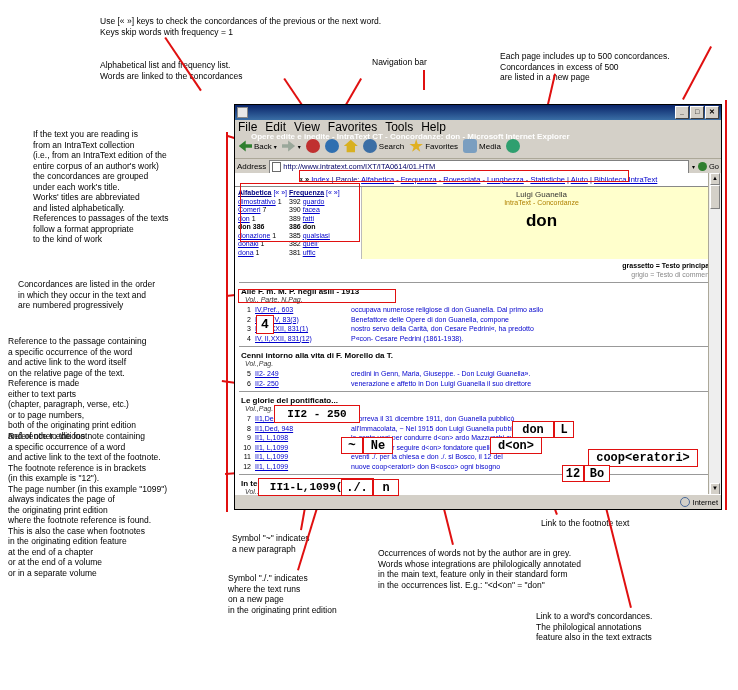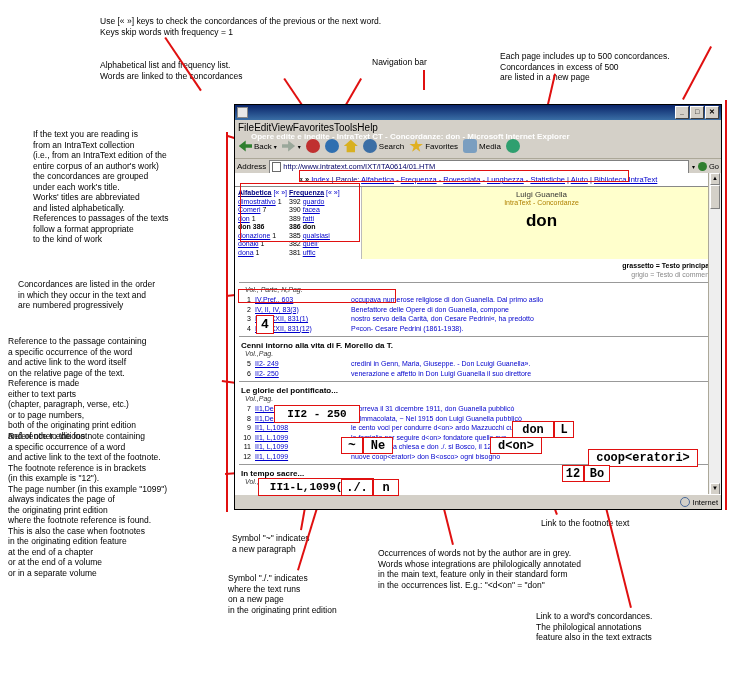--- a/index.html
+++ b/index.html
@@ -17,21 +17,21 @@
   
   #browser{position:absolute;left:234px;top:104px;width:488px;top:104px;height:406px;
     border:1px solid #000;background:#d4d0c8;box-sizing:border-box;}
   .titlebar{height:15px;background:linear-gradient(#0a246a,#3a6ea5);color:#fff;
     display:flex;align-items:center;padding:0 2px;font-size:8px;font-weight:bold;}
   .titlebar .tico{width:9px;height:9px;background:#e8e8e8;border:1px solid #888;margin-right:3px;}
   .titlebar .ttxt{flex:1;overflow:hidden;white-space:nowrap;margin-top:48px;}
   .winbtns{display:flex;gap:1px;}
   .winbtns span{width:12px;height:11px;background:#d4d0c8;border:1px solid #fff;border-right-color:#404040;border-bottom-color:#404040;
     font-size:7px;line-height:9px;text-align:center;color:#000;}
-  .menubar{height:14px;background:#d4d0c8;display:flex;align-items:center;font-size:10px;padding-left:3px;gap:0;}
+  .menubar{height:14px;background:#d4d0c8;display:flex;align-items:center;font-size:12px;padding-left:3px;gap:8px;}
   .toolbar{height:24px;background:#d4d0c8;display:flex;align-items:center;font-size:8px;gap:5px;padding-left:3px;border-bottom:1px solid #aca899;}
   .tb-item{display:flex;align-items:center;gap:2px;}
   .tb-ico{width:14px;height:14px;border-radius:2px;display:inline-block;}
   .addrbar{height:15px;background:#d4d0c8;display:flex;align-items:center;font-size:8px;gap:3px;padding:0 2px;border-bottom:1px solid #aca899;}
   .addrbar .field{flex:1;background:#fff;border:1px solid #808080;height:12px;display:flex;align-items:center;padding-left:2px;font-size:7.5px;color:#000066;overflow:hidden;white-space:nowrap;}
   .gobtn{font-size:7.5px;display:flex;align-items:center;gap:2px;}
 
   #viewport{position:absolute;left:0;right:0;top:68px;bottom:14px;background:#fff;overflow:hidden;}
   .statusbar{position:absolute;left:0;right:0;bottom:0;height:14px;background:#d4d0c8;border-top:1px solid #fff;
     display:flex;align-items:center;font-size:7.5px;padding:0 3px;justify-content:space-between;}
@@ -292,20 +292,21 @@
       </div>
     </div>
 
     <div class="legend">
       <div><b>grassetto = Testo principale</b></div>
       <div><i>grigio = Testo di commento</i></div>
     </div>
 
     <hr class="sep">
 
+    <div class="worktitle">Alle F. m. M. P. negli asili - 1913</div>
     <div class="worksub">Vol., Parte, N,Pag.</div>
     <div class="conc">
       <div class="row">
         <span class="num">1</span>
         <span class="ref">IV,Pref.,    603</span>
         <span class="txt">occupava numerose religiose di don Guanella. Dal primo asilo</span>
       </div>
       <div class="row">
         <span class="num">2</span>
         <span class="ref">IV, II,  IV, 83(3)</span>

